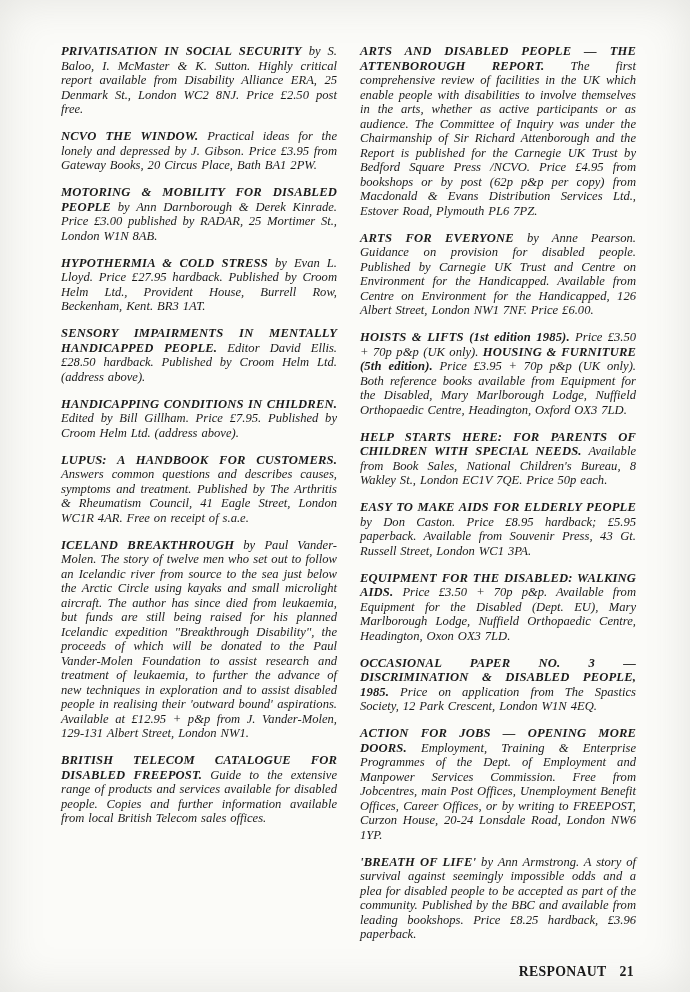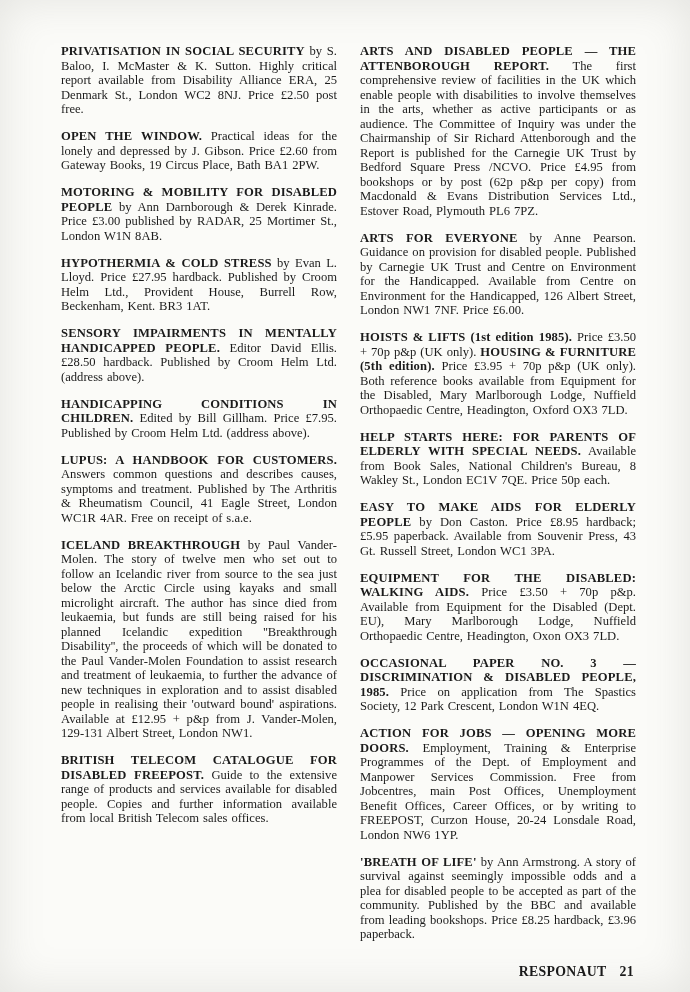--- a/index.html
+++ b/index.html
@@ -22,21 +22,21 @@
     gap: 23px;
   }
   .col {
     width: 276px;
     color: var(--ink, #1b1b1b);
     font-size: 12.6px;
     line-height: 14.5px;
     text-align: justify;
     word-spacing: 0.8px;
   }
-  .entry { margin: 0 0 12.5px 0; }
+  .entry { margin: 0 0 12.5px 0; font-style: italic; }
   .entry .b { font-weight: bold; letter-spacing: 0.15px; }
   .entry .r { font-weight: normal; }
   .footer {
     position: absolute;
     left: 360px; top: 964px;
     width: 274px;
     text-align: right;
     color: var(--ink, #1b1b1b);
     font-size: 13.8px;
     font-weight: bold;
@@ -44,34 +44,34 @@
   }
   .footer .pagenum { margin-left: 13px; }
 </style>
 </head>
 <body>
 
 <div class="page">
   <div class="columns">
     <div class="col">
         <p class="entry"><span class="b">PRIVATISATION IN SOCIAL SECURITY</span><span class="r"> by S. Baloo, I. McMaster &amp; K. Sutton. Highly critical report available from Disability Alliance ERA, 25 Denmark St., London WC2 8NJ. Price £2.50 post free.</span></p>
-        <p class="entry"><span class="b">OPEN THE WINDOW.</span><span class="r"> Practical ideas for the lonely and depressed by J. Gibson. Price £2.60 from Gateway Books, 19 Circus Place, Bath BA1 2PW.</span></p>
+        <p class="entry"><span class="b">NCVO THE WINDOW.</span><span class="r"> Practical ideas for the lonely and depressed by J. Gibson. Price £3.95 from Gateway Books, 20 Circus Place, Bath BA1 2PW.</span></p>
         <p class="entry"><span class="b">MOTORING &amp; MOBILITY FOR DISABLED PEOPLE</span><span class="r"> by Ann Darnborough &amp; Derek Kinrade. Price £3.00 published by RADAR, 25 Mortimer St., London W1N 8AB.</span></p>
         <p class="entry"><span class="b">HYPOTHERMIA &amp; COLD STRESS</span><span class="r"> by Evan L. Lloyd. Price £27.95 hardback. Published by Croom Helm Ltd., Provident House, Burrell Row, Beckenham, Kent. BR3 1AT.</span></p>
         <p class="entry"><span class="b">SENSORY IMPAIRMENTS IN MENTALLY HANDICAPPED PEOPLE.</span><span class="r"> Editor David Ellis. £28.50 hardback. Published by Croom Helm Ltd. (address above).</span></p>
         <p class="entry"><span class="b">HANDICAPPING CONDITIONS IN CHILDREN.</span><span class="r"> Edited by Bill Gillham. Price £7.95. Published by Croom Helm Ltd. (address above).</span></p>
         <p class="entry"><span class="b">LUPUS: A HANDBOOK FOR CUSTOMERS.</span><span class="r"> Answers common questions and describes causes, symptoms and treatment. Published by The Arthritis &amp; Rheumatism Council, 41 Eagle Street, London WC1R 4AR. Free on receipt of s.a.e.</span></p>
         <p class="entry"><span class="b">ICELAND BREAKTHROUGH</span><span class="r"> by Paul Vander-Molen. The story of twelve men who set out to follow an Icelandic river from source to the sea just below the Arctic Circle using kayaks and small microlight aircraft. The author has since died from leukaemia, but funds are still being raised for his planned Icelandic expedition ''Breakthrough Disability'', the proceeds of which will be donated to the Paul Vander-Molen Foundation to assist research and treatment of leukaemia, to further the advance of new techniques in exploration and to assist disabled people in realising their 'outward bound' aspirations. Available at £12.95 + p&amp;p from J. Vander-Molen, 129-131 Albert Street, London NW1.</span></p>
         <p class="entry"><span class="b">BRITISH TELECOM CATALOGUE FOR DISABLED FREEPOST.</span><span class="r"> Guide to the extensive range of products and services available for disabled people. Copies and further information available from local British Telecom sales offices.</span></p>
       </div>
     <div class="col">
         <p class="entry"><span class="b">ARTS AND DISABLED PEOPLE — THE ATTENBOROUGH REPORT.</span><span class="r"> The first comprehensive review of facilities in the UK which enable people with disabilities to involve themselves in the arts, whether as active participants or as audience. The Committee of Inquiry was under the Chairmanship of Sir Richard Attenborough and the Report is published for the Carnegie UK Trust by Bedford Square Press /NCVO. Price £4.95 from bookshops or by post (62p p&amp;p per copy) from Macdonald &amp; Evans Distribution Services Ltd., Estover Road, Plymouth PL6 7PZ.</span></p>
         <p class="entry"><span class="b">ARTS FOR EVERYONE</span><span class="r"> by Anne Pearson. Guidance on provision for disabled people. Published by Carnegie UK Trust and Centre on Environment for the Handicapped. Available from Centre on Environment for the Handicapped, 126 Albert Street, London NW1 7NF. Price £6.00.</span></p>
         <p class="entry"><span class="b">HOISTS &amp; LIFTS (1st edition 1985).</span><span class="r"> Price £3.50 + 70p p&amp;p (UK only). </span><span class="b">HOUSING &amp; FURNITURE (5th edition).</span><span class="r"> Price £3.95 + 70p p&amp;p (UK only). Both reference books available from Equipment for the Disabled, Mary Marlborough Lodge, Nuffield Orthopaedic Centre, Headington, Oxford OX3 7LD.</span></p>
-        <p class="entry"><span class="b">HELP STARTS HERE: FOR PARENTS OF ELDERLY WITH SPECIAL NEEDS.</span><span class="r"> Available from Book Sales, National Children's Bureau, 8 Wakley St., London EC1V 7QE. Price 50p each.</span></p>
+        <p class="entry"><span class="b">HELP STARTS HERE: FOR PARENTS OF CHILDREN WITH SPECIAL NEEDS.</span><span class="r"> Available from Book Sales, National Children's Bureau, 8 Wakley St., London EC1V 7QE. Price 50p each.</span></p>
         <p class="entry"><span class="b">EASY TO MAKE AIDS FOR ELDERLY PEOPLE</span><span class="r"> by Don Caston. Price £8.95 hardback; £5.95 paperback. Available from Souvenir Press, 43 Gt. Russell Street, London WC1 3PA.</span></p>
         <p class="entry"><span class="b">EQUIPMENT FOR THE DISABLED: WALKING AIDS.</span><span class="r"> Price £3.50 + 70p p&amp;p. Available from Equipment for the Disabled (Dept. EU), Mary Marlborough Lodge, Nuffield Orthopaedic Centre, Headington, Oxon OX3 7LD.</span></p>
         <p class="entry"><span class="b">OCCASIONAL PAPER NO. 3 — DISCRIMINATION &amp; DISABLED PEOPLE, 1985.</span><span class="r"> Price on application from The Spastics Society, 12 Park Crescent, London W1N 4EQ.</span></p>
         <p class="entry"><span class="b">ACTION FOR JOBS — OPENING MORE DOORS.</span><span class="r"> Employment, Training &amp; Enterprise Programmes of the Dept. of Employment and Manpower Services Commission. Free from Jobcentres, main Post Offices, Unemployment Benefit Offices, Career Offices, or by writing to FREEPOST, Curzon House, 20-24 Lonsdale Road, London NW6 1YP.</span></p>
         <p class="entry"><span class="b">'BREATH OF LIFE'</span><span class="r"> by Ann Armstrong. A story of survival against seemingly impossible odds and a plea for disabled people to be accepted as part of the community. Published by the BBC and available from leading bookshops. Price £8.25 hardback, £3.96 paperback.</span></p>
       </div>
   </div>
   <div class="footer">
     <span>RESPONAUT</span><span class="pagenum">21</span>
   </div>

